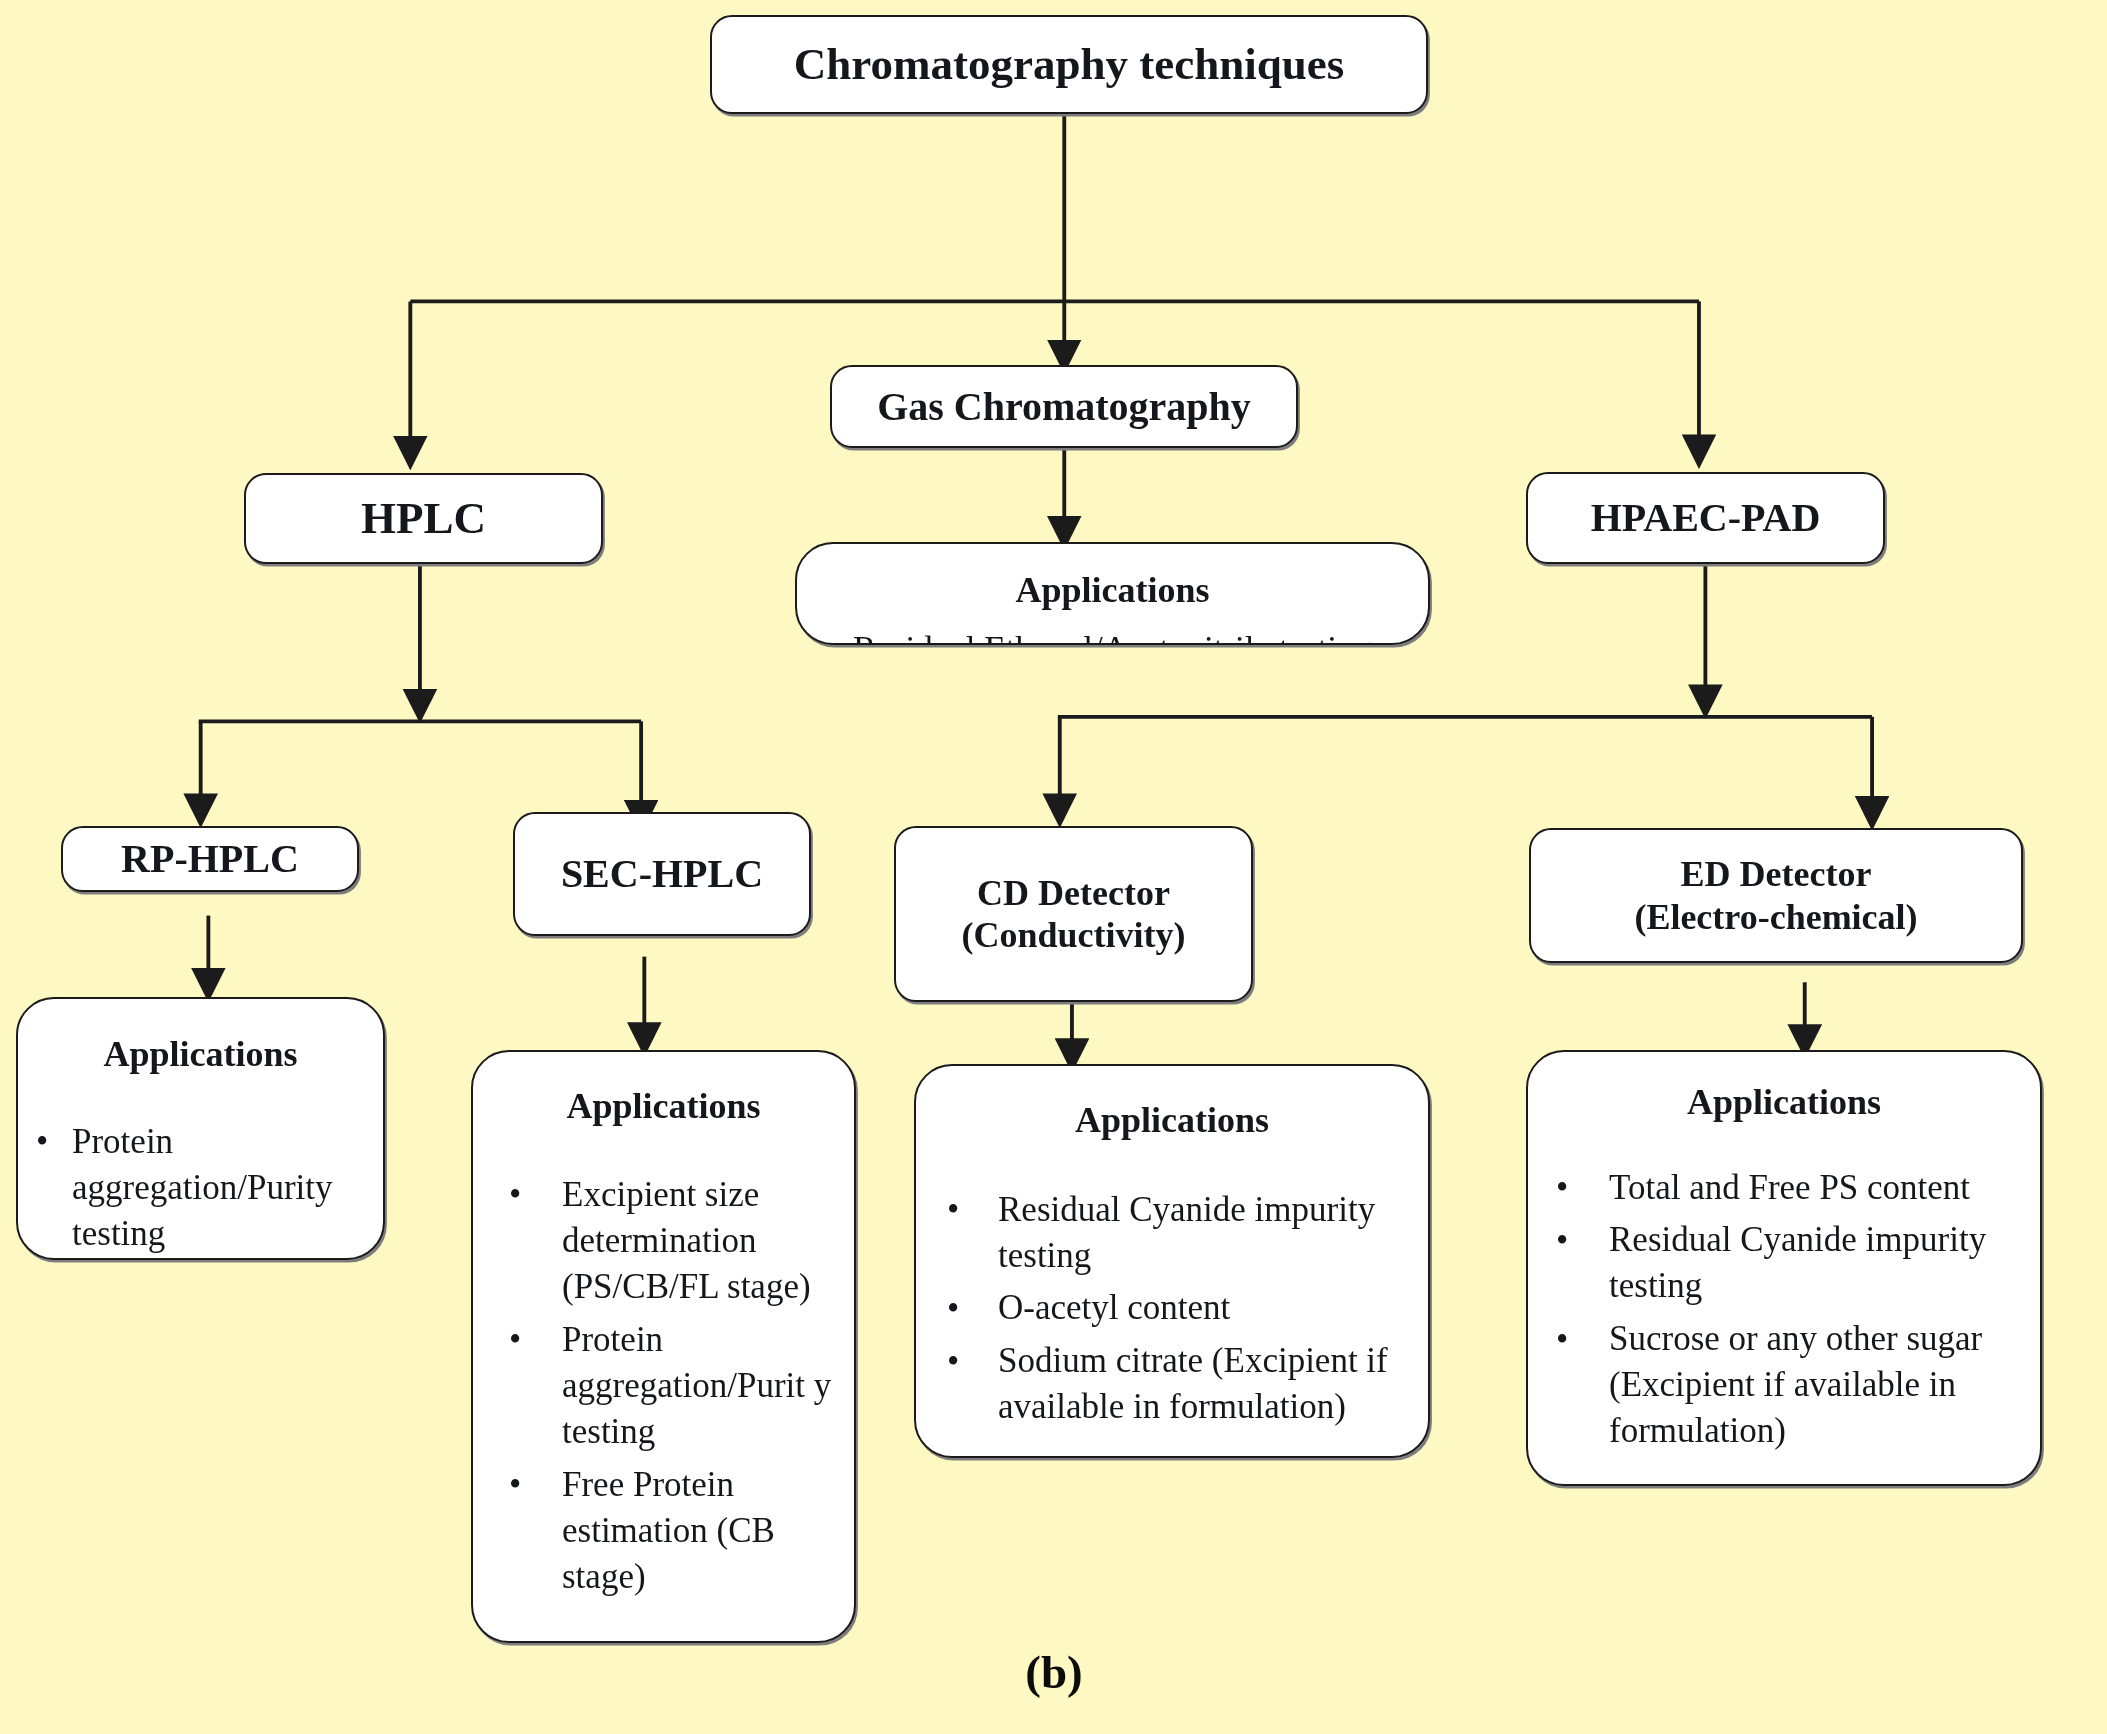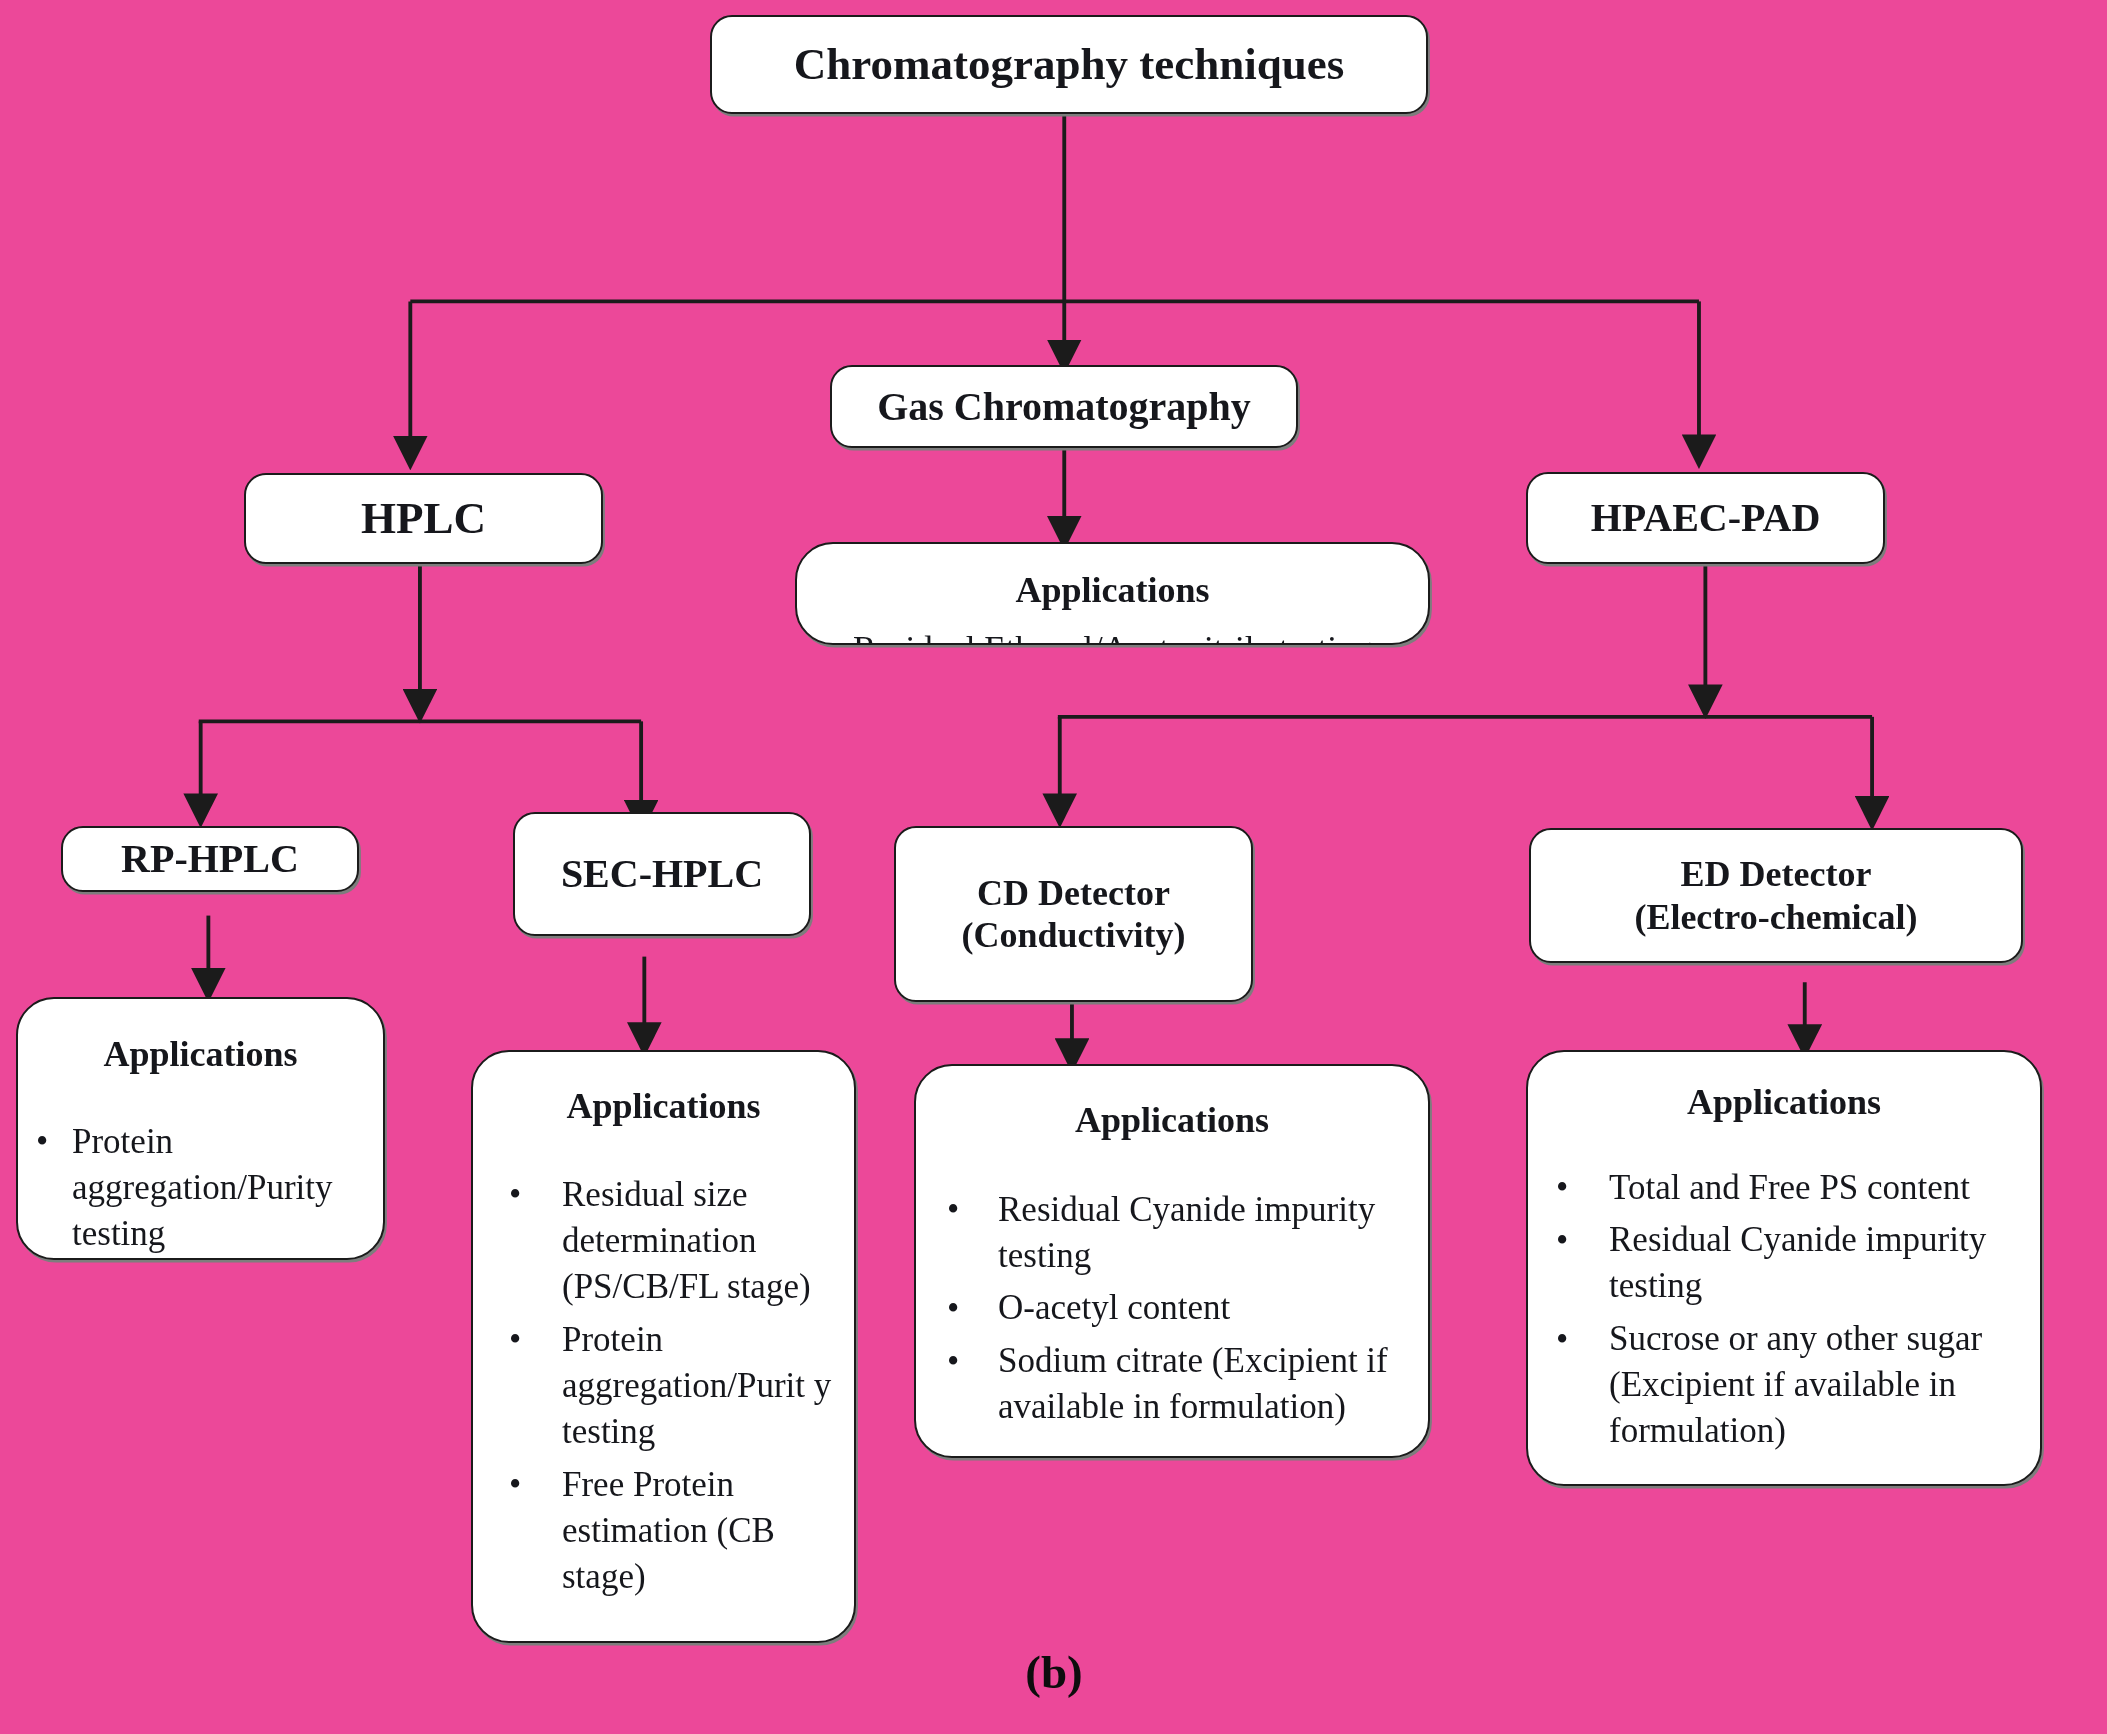--- a/index.html
+++ b/index.html
@@ -4,21 +4,21 @@
 <style>
   html, body {
     margin: 0;
     padding: 0;
     background: #ffffff;
   }
   #page {
     position: relative;
     width: 2108px;
     height: 1735px;
-    background: #ec4899;
+    background: #fef9c3;
     font-family: "Liberation Serif", "DejaVu Serif", serif;
     overflow: hidden;
   }
   #connectors {
     position: absolute;
     left: 0;
     top: 0;
     width: 2108px;
     height: 1735px;
     pointer-events: none;
@@ -220,21 +220,21 @@
           <span class="txt">Protein aggregation/Purity testing</span>
         </li>
     </ul>
   </div>
 
   <div class="appbox" id="app-sec" style="left:471px; top:1050px; width:385px; height:593px;">
     <div class="apptitle">Applications</div>
     <ul>
       <li>
           <span class="bullet">•</span>
-          <span class="txt">Residual size determination (PS/CB/FL stage)</span>
+          <span class="txt">Excipient size determination (PS/CB/FL stage)</span>
         </li>
       <li>
           <span class="bullet">•</span>
           <span class="txt">Protein aggregation/Purit y testing</span>
         </li>
       <li>
           <span class="bullet">•</span>
           <span class="txt">Free Protein estimation (CB stage)</span>
         </li>
     </ul>

